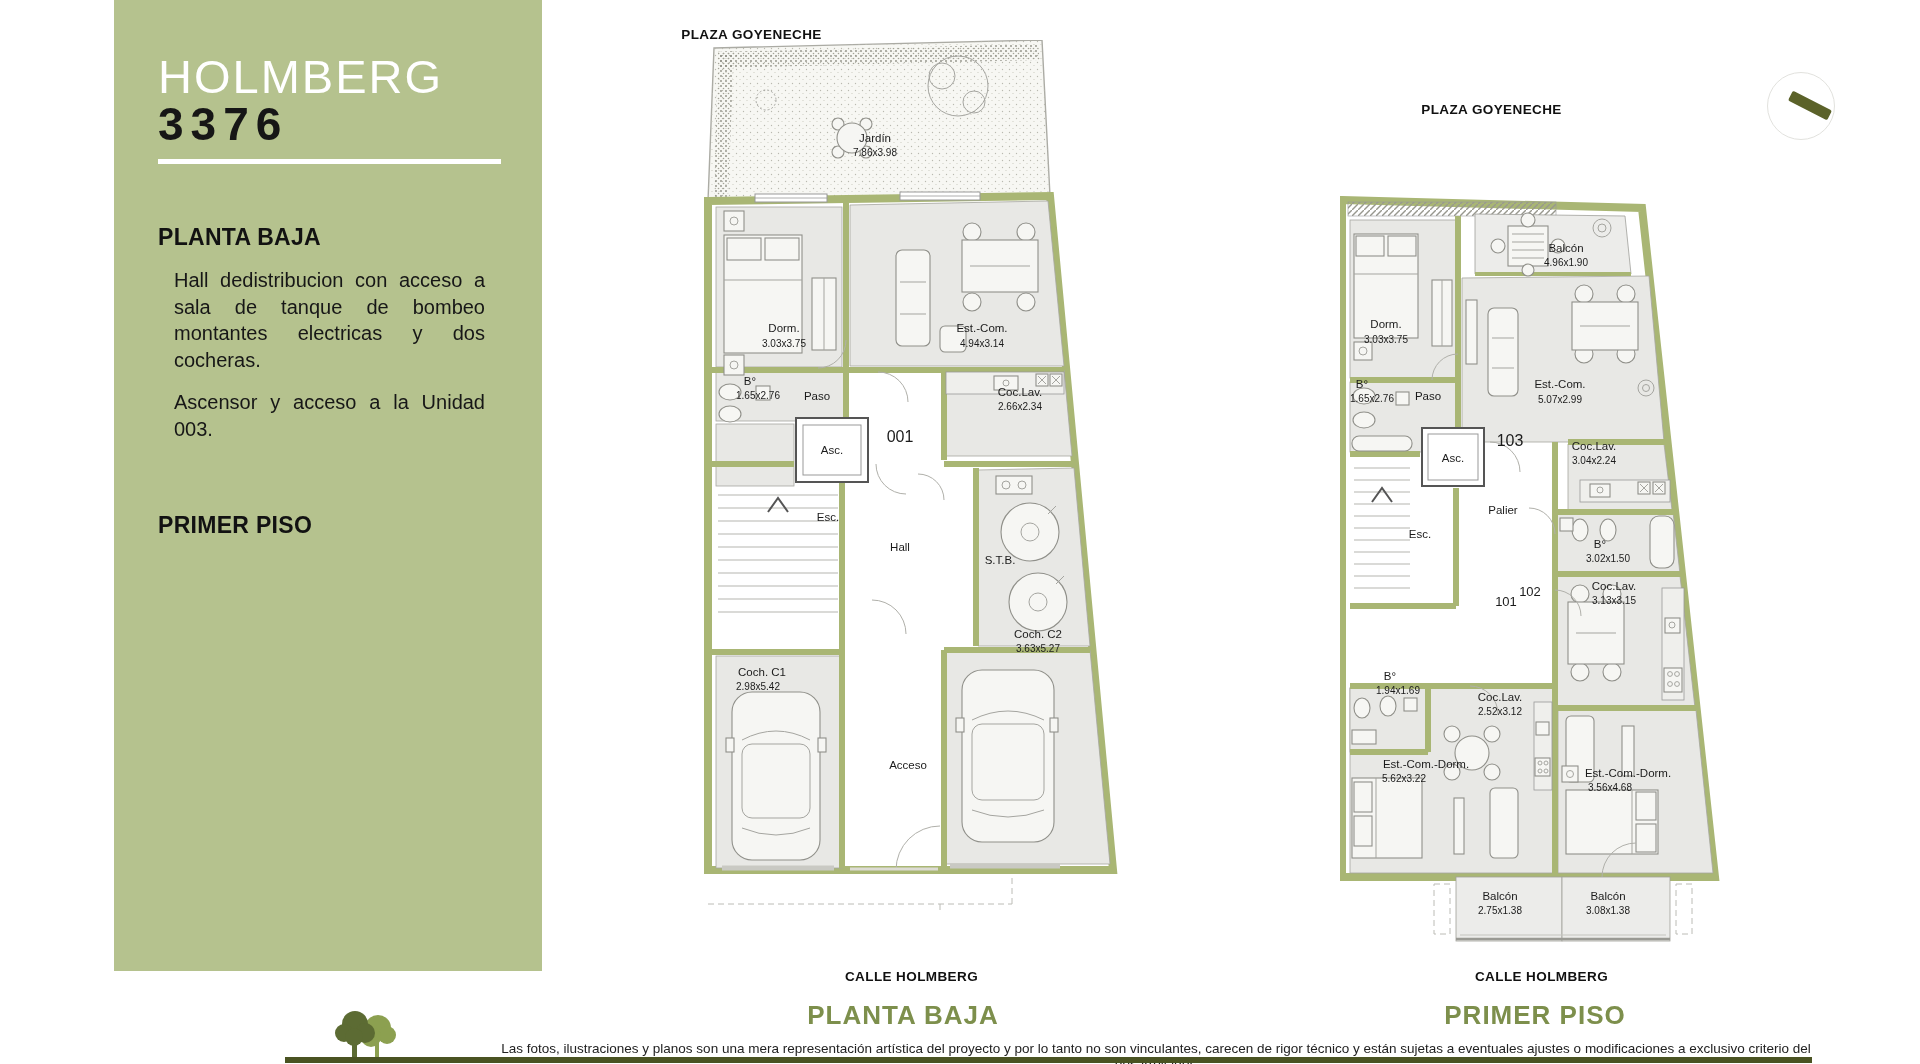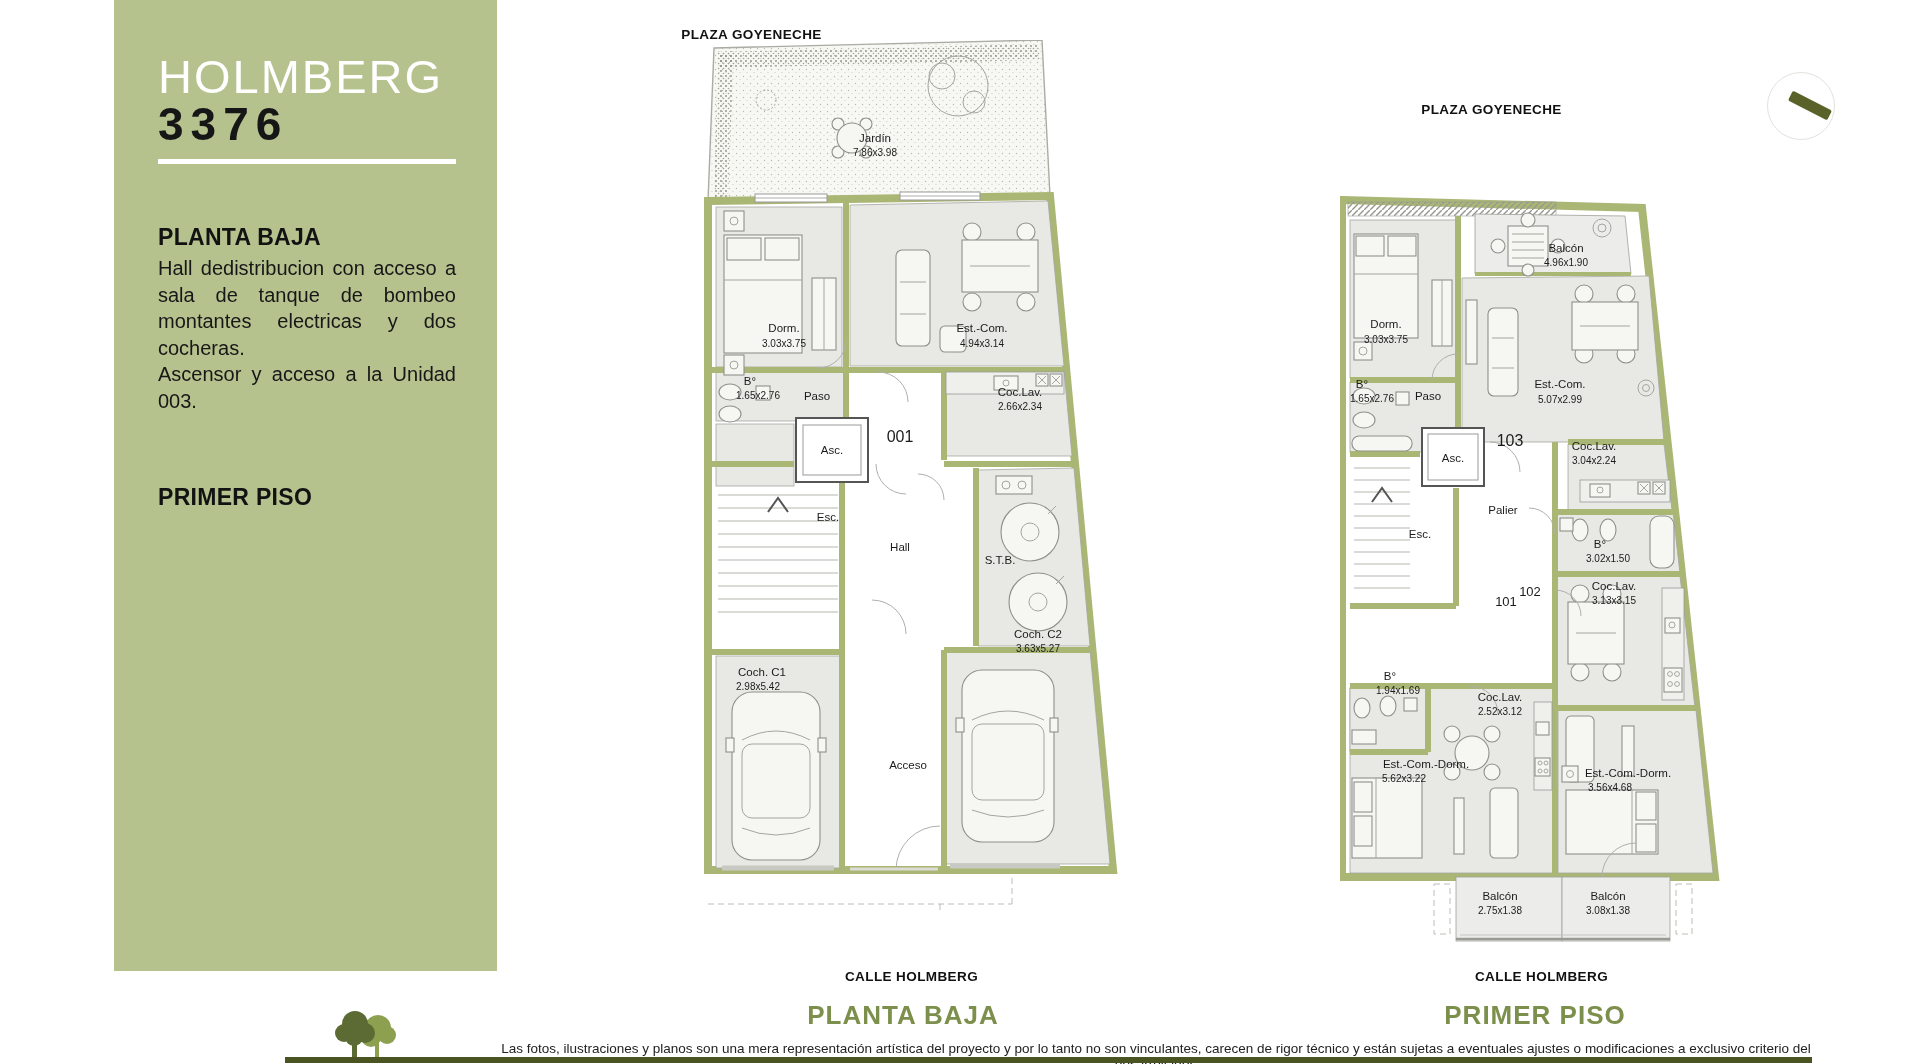--- a/index.html
+++ b/index.html
@@ -1,26 +1,26 @@
 <!DOCTYPE html>
 <html><head>
 <meta charset="utf-8">
 <style>
   html,body{margin:0;padding:0;background:#fff;}
   .stage{position:relative;width:1920px;height:1064px;background:#ffffff;overflow:hidden;
          font-family:"Liberation Sans",sans-serif;}
   
-  .sidebar{position:absolute;left:114px;top:0;width:383px;height:971px;background:#b5c28e;
+  .sidebar{position:absolute;left:114px;top:0;width:428px;height:971px;background:#b5c28e;
            box-sizing:border-box;padding:52px 41px 0 44px;}
   .sb-title{color:#ffffff;font-size:47px;font-weight:400;letter-spacing:2px;line-height:1.05;}
   .sb-number{color:#161616;font-size:46px;font-weight:700;letter-spacing:7px;line-height:1.0;}
   .sb-rule{height:5px;background:#ffffff;margin-top:12px;}
   .sb-heading{font-size:23px;font-weight:700;color:#121212;margin-top:60px;margin-bottom:4px;letter-spacing:0.3px;}
   .sb-heading.second{margin-top:70px;}
-  .sb-par{font-size:20px;line-height:26.5px;color:#171717;text-align:justify;margin:0;}
+  .sb-par{font-size:20px;line-height:26.5px;color:#171717;text-align:justify;margin:16px;}
   
   .street-label{position:absolute;transform:translateX(-50%);font-size:13.5px;font-weight:700;
                 color:#111;letter-spacing:0.4px;white-space:nowrap;padding-left:17px;}
   .caption{position:absolute;transform:translateX(-50%);font-size:26px;font-weight:700;
            color:#7d8f4c;letter-spacing:1px;white-space:nowrap;}
   
   .disclaimer{position:absolute;left:500px;top:1041px;width:1312px;text-align:center;
               font-size:13.5px;color:#222;}
   .footer-bar{position:absolute;left:285px;top:1057px;width:1527px;height:6px;background:#4a5322;}
   .tree-logo{position:absolute;left:328px;top:1008px;}

